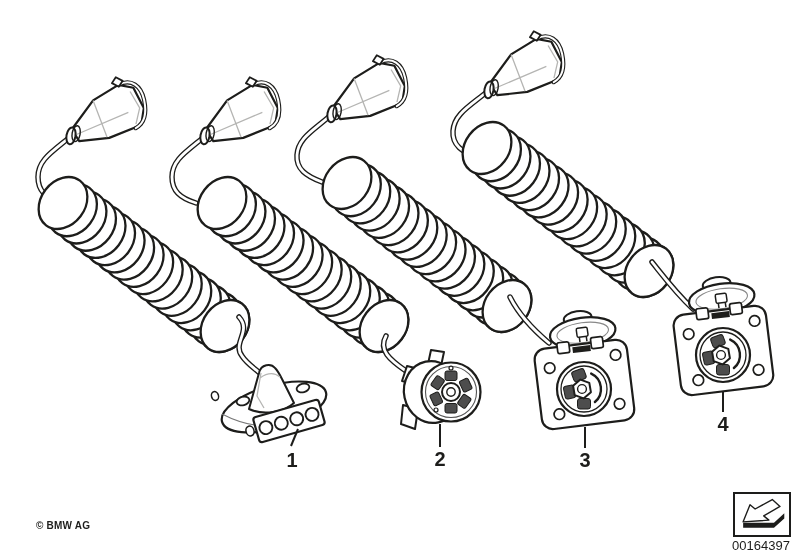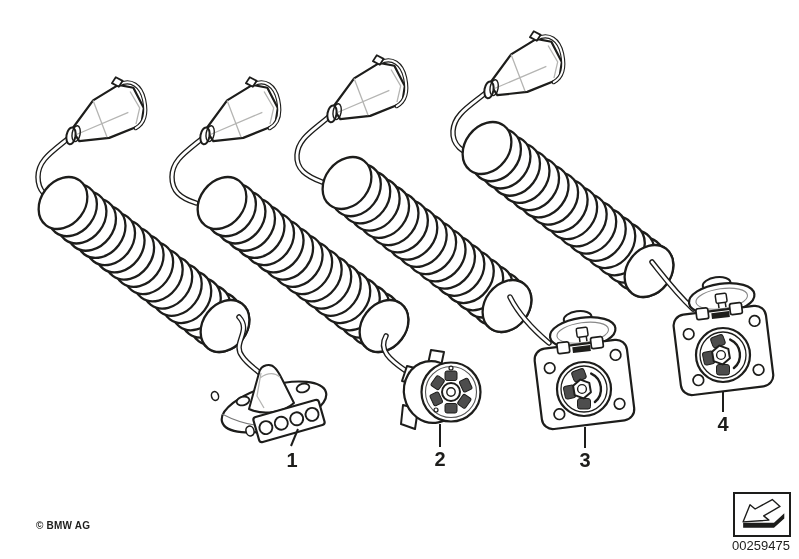--- a/index.html
+++ b/index.html
@@ -330,15 +330,15 @@
   <div class="part-label" style="left:723px;top:424px;">4</div>
 
   <div class="copyright">© BMW AG</div>
 
   <div class="stamp-box">
     <svg width="48" height="36" viewBox="0 0 56 42">
       <polygon points="6,30 42,30 54,19 54,25 42,36 6,36" fill="#1d1d1b"></polygon>
       <path d="M 6,29 L 14,9 L 20,14 L 40,3 L 49,11 L 30,22 L 36,27 Z" fill="#ffffff" stroke="#1d1d1b" stroke-width="1.6" stroke-linejoin="round"></path>
     </svg>
   </div>
-  <div class="stamp-number">00259475</div>
+  <div class="stamp-number">00164397</div>
 
 </div>
 
 </body></html>

